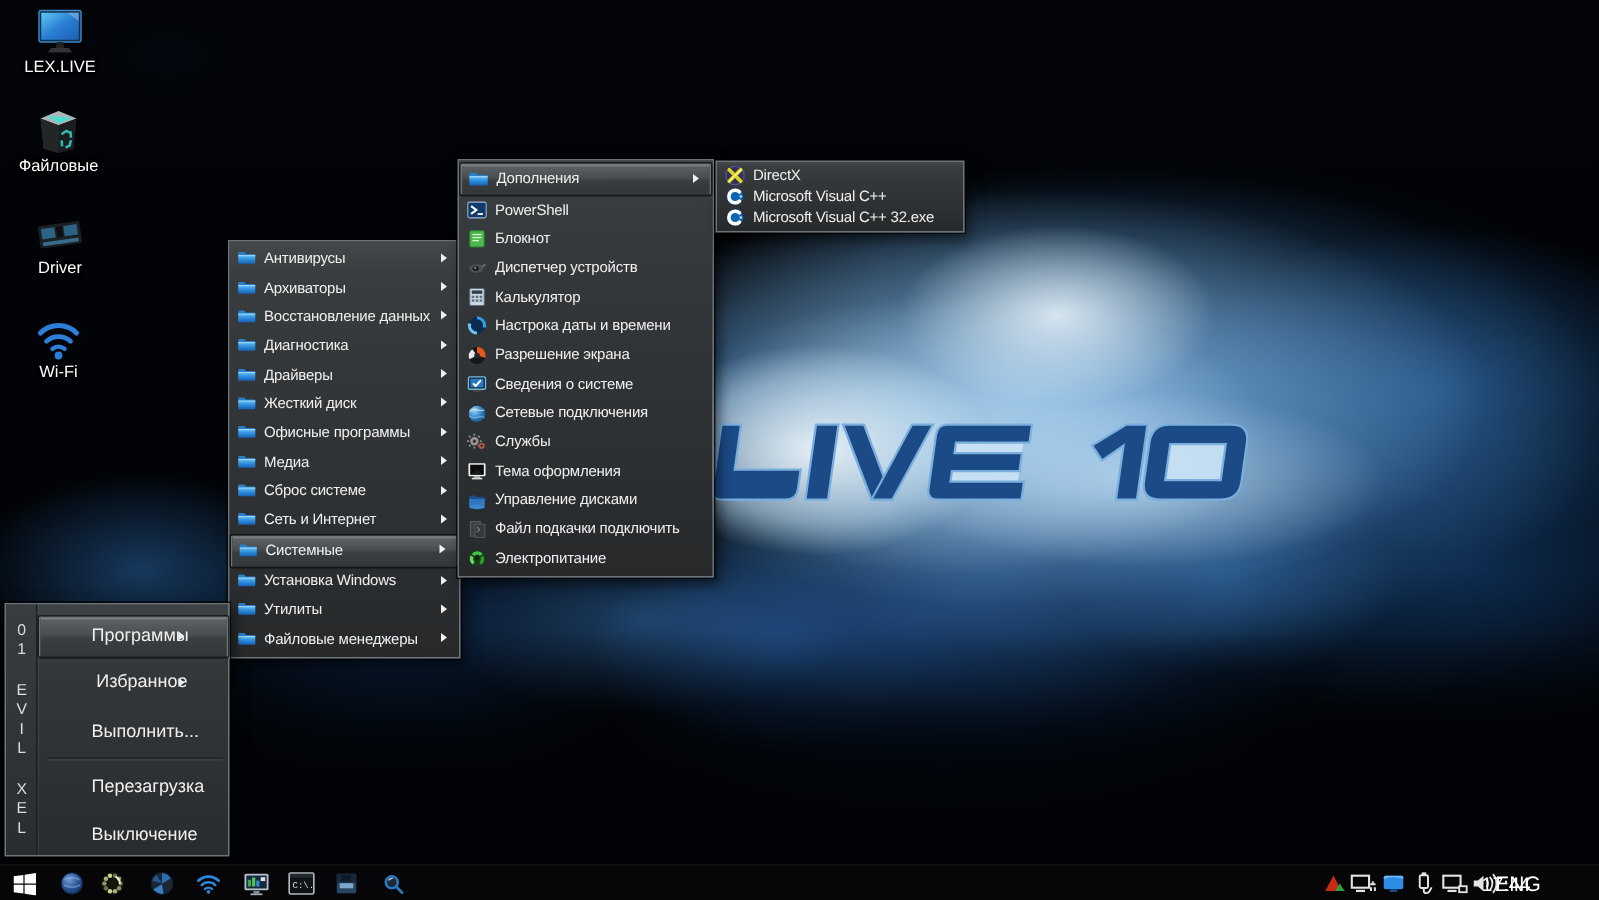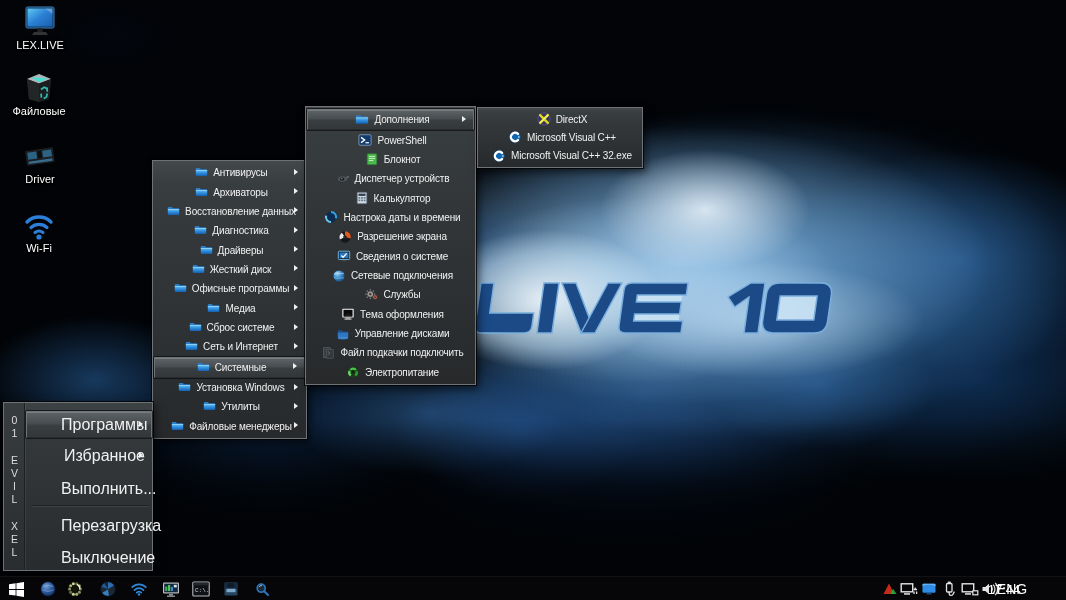--- a/index.html
+++ b/index.html
@@ -27,36 +27,36 @@
     radial-gradient(ellipse 160px 90px at 95px 380px, rgba(45,110,180,0.5), rgba(0,0,0,0) 72%),
     radial-gradient(ellipse 230px 130px at 270px 425px, rgba(25,75,140,0.38), rgba(0,0,0,0) 75%),
     radial-gradient(ellipse 90px 55px at 112px 28px, rgba(20,65,130,0.3), rgba(0,0,0,0) 70%),
     linear-gradient(#010306,#010306);
 }
 .dicon { position:absolute; width:76px; text-align:center; color:#fff; font-size:11px; }
 .dicon .lbl { text-shadow:0 1px 2px #000, 0 0 3px #000; margin-top:2px; }
 .menu { position:absolute; background:linear-gradient(180deg,#43484b 0%,#383d40 8%,#333739 30%,#2c3032 70%,#27292b 100%);
   border:1px solid #6e7377; box-shadow:0 0 0 1px rgba(0,0,0,0.75), 3px 4px 8px rgba(0,0,0,0.55);
   display:flex; flex-direction:column; padding:2px 1px; }
-.mrow { position:relative; flex:1 1 auto; display:flex; align-items:center; color:#f0f0f0; font-size:10px; letter-spacing:-0.15px; white-space:nowrap; padding-left:4px;justify-content:center; }
+.mrow { position:relative; flex:1 1 auto; display:flex; align-items:center; color:#f0f0f0; font-size:10px; letter-spacing:-0.15px; white-space:nowrap; padding-left:4px; }
 .mrow .ic { flex:0 0 auto; }
 .mrow .tx { margin-left:5px; }
 .arrow { position:absolute; right:7px; top:50%; margin-top:-4px; width:0; height:0;
   border-left:4.5px solid #f0f0f0; border-top:3.5px solid transparent; border-bottom:3.5px solid transparent; }
 .hl { background:linear-gradient(180deg,#5d6366 0%,#484d50 45%,#393e41 55%,#33373a 100%);
   border:1px solid #6f7478; border-bottom-color:#2a2d2f; border-radius:1px;
   box-shadow:inset 0 1px 0 rgba(255,255,255,0.18), 0 0 0 1px rgba(10,10,10,0.7); }
 #startmenu { position:absolute; left:3px; top:402px; width:150px; height:169px;
   background:linear-gradient(180deg,#3d4245 0%,#34383b 20%,#2e3234 60%,#292c2e 100%);
   border:1px solid #6e7377; box-shadow:0 0 0 1px rgba(0,0,0,0.75), 3px 3px 8px rgba(0,0,0,0.5); }
 #sidebar { position:absolute; left:0; top:0; width:21px; height:100%; border-right:1px solid #1d2022;
   box-shadow:1px 0 0 rgba(255,255,255,0.07); background:linear-gradient(180deg,#383d40,#2a2d2f); }
 #sidebar .vt { position:absolute; left:0; top:11px; width:21px; text-align:center;
   color:#dcdcdc; font-size:10.5px; line-height:13.2px; }
-.srow { position:absolute; left:24px; width:117px; color:#f0f0f0; font-size:16px; }
+.srow { position:absolute; left:24px; width:97px; color:#f0f0f0; font-size:12px; }
 .srow .tx { margin-left:33px; }
 .srow .arrow { right:2px; }
 #startmenu .sep { position:absolute; left:28px; width:117px; height:1px; background:#202325; box-shadow:0 1px 0 rgba(255,255,255,0.08); }
 #taskbar { position:absolute; left:0; top:576px; width:1066px; height:24px; background:#060608; border-top:1px solid #121215; }
 .tico { position:absolute; top:0; height:24px; display:flex; align-items:center; justify-content:center; }
 </style>
 </head>
 <body>
 <div id="desk">
   <div id="wall"></div>
@@ -519,21 +519,21 @@
         <svg class="ic" width="14" height="14" viewBox="0 0 16 16">
           <circle cx="8" cy="8" r="6.5" fill="#1c3a1c"></circle>
           <path d="M4 5 a5.2 5.2 0 0 1 8.4 0 l-2.2 1.4 a2.8 2.8 0 0 0 -4 0 z" fill="#45c445"></path>
           <path d="M12.8 6.2 a5.2 5.2 0 0 1 -1.6 7 l-1.4-2.2 a2.8 2.8 0 0 0 0.8-3.4 z" fill="#2e9e2e"></path>
           <path d="M4.8 13 a5.2 5.2 0 0 1 -1.6-7 l2.2 1.4 a2.8 2.8 0 0 0 0.8 3.4 z" fill="#67d867"></path>
           <circle cx="8" cy="8" r="1.8" fill="#0f2a0f"></circle>
         </svg>
         <span class="tx">Электропитание</span>
       </div>
   </div>
-  <div class="menu" id="menu3" style="left:477px; top:107px; width:166px; height:61px;">
+  <div class="menu" id="menu3" style="left:477px; top:107px; width:166px; height:48px;">
 <div class="mrow">
         <svg class="ic" width="14" height="14" viewBox="0 0 16 16">
           <circle cx="8" cy="8" r="7" fill="#35305c"></circle>
           <circle cx="8" cy="8" r="7" fill="none" stroke="#59519a" stroke-width="1"></circle>
           <path d="M3.6 3.6 L12.4 12.4 M12.4 3.6 L3.6 12.4" stroke="#ded81c" stroke-width="2.8" stroke-linecap="round"></path>
           <path d="M12.4 3.6 L3.6 12.4" stroke="#f6f28a" stroke-width="1.2" stroke-linecap="round"></path>
         </svg>
         <span class="tx">DirectX</span>
       </div>
 <div class="mrow">

